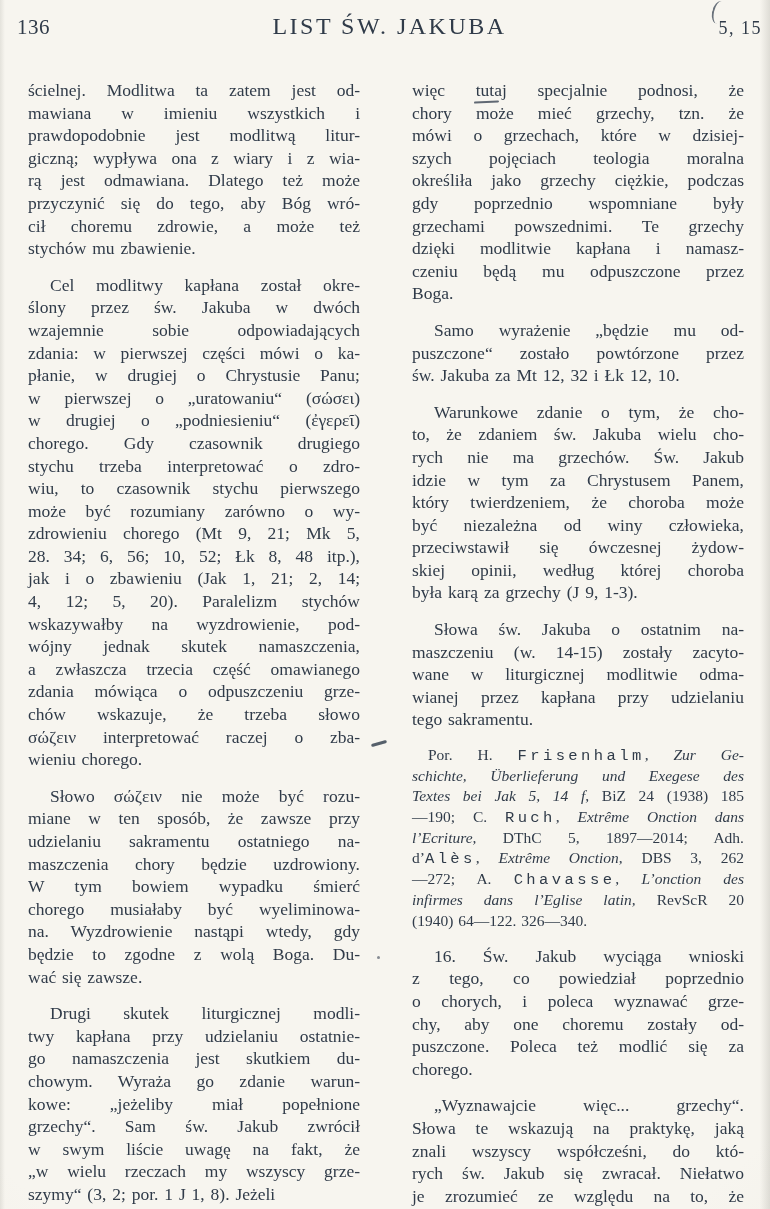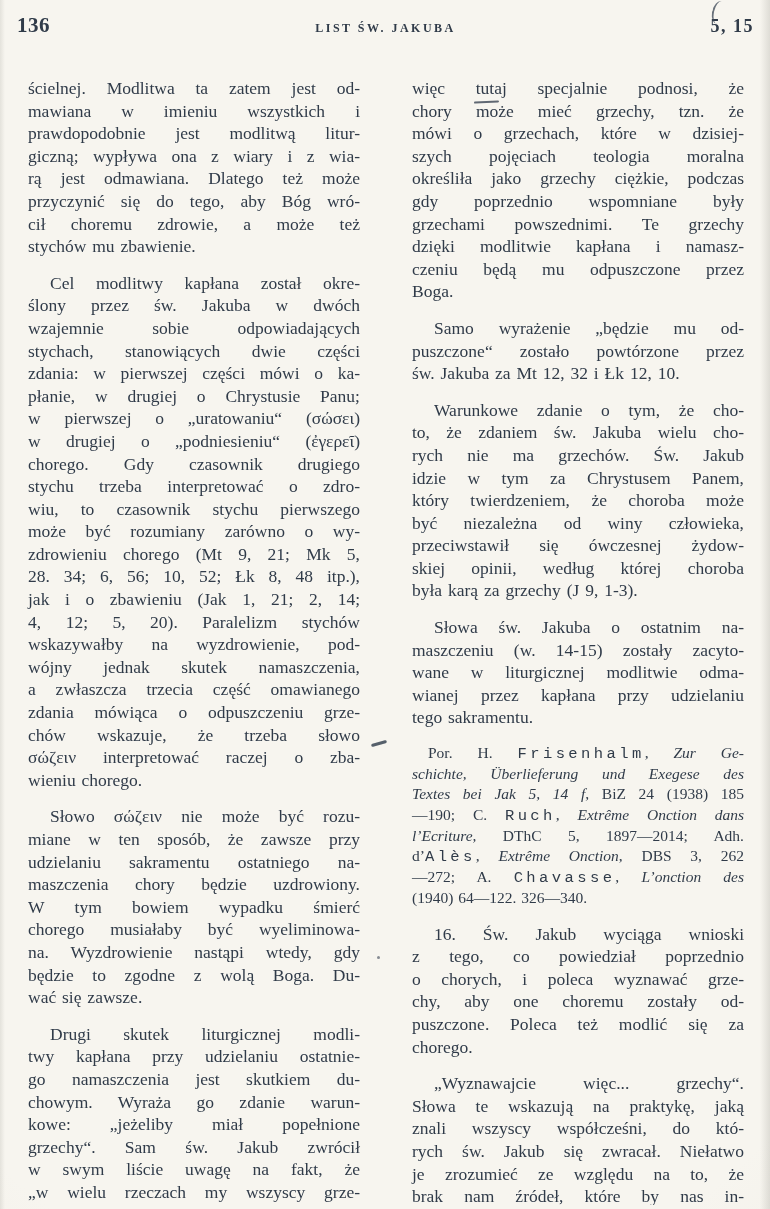--- a/index.html
+++ b/index.html
@@ -17,24 +17,24 @@
   .page::after{ 
     content:"";position:absolute;top:0;right:0;bottom:0;width:10px;pointer-events:none;
     background:linear-gradient(to right, rgba(70,70,60,0), rgba(70,70,60,.14));
   }
   .page::before{ 
     content:"";position:absolute;top:0;left:0;bottom:0;width:5px;pointer-events:none;
     background:linear-gradient(to right, rgba(60,60,50,.10), rgba(60,60,50,0));
   }
   .header{
     display:grid;grid-template-columns:1fr auto 1fr;align-items:baseline;
-    padding:13px 16px 0 17px;font-weight:bold;
+    padding:13px 8px 0 17px;font-weight:normal;
   }
   .page-num{font-size:21px;justify-self:start;letter-spacing:.5px;}
-  .running-title{font-size:12px;letter-spacing:2.5px;justify-self:center;}
+  .running-title{font-size:24px;letter-spacing:2.5px;justify-self:center;}
   .verse-ref{font-size:18px;justify-self:end;letter-spacing:1.5px;}
   .columns{
     display:flex;gap:24px;padding:25px 12px 0 14px;
   }
   .col{
     width:360px;height:1142px;overflow:hidden;
     font-size:17.5px;line-height:22.6px;
     word-spacing:1.5px;
   }
   .para{margin:14px;}
@@ -83,21 +83,20 @@
           <span class="line">giczną; wypływa ona z wiary i z wia-</span>
           <span class="line">rą jest odmawiana. Dlatego też może</span>
           <span class="line">przyczynić się do tego, aby Bóg wró-</span>
           <span class="line">cił choremu zdrowie, a może też</span>
           <span class="line last">stychów mu zbawienie.</span>
         </p>
         <p class="para indent">
           <span class="line">Cel modlitwy kapłana został okre-</span>
           <span class="line">ślony przez św. Jakuba w dwóch</span>
           <span class="line">wzajemnie sobie odpowiadających</span>
-          <span class="line">stychach, stanowiących dwie części</span>
           <span class="line">zdania: w pierwszej części mówi o ka-</span>
           <span class="line">płanie, w drugiej o Chrystusie Panu;</span>
           <span class="line">w pierwszej o „uratowaniu“ (σώσει)</span>
           <span class="line">w drugiej o „podniesieniu“ (ἐγερεῖ)</span>
           <span class="line">chorego. Gdy czasownik drugiego</span>
           <span class="line">stychu trzeba interpretować o zdro-</span>
           <span class="line">wiu, to czasownik stychu pierwszego</span>
           <span class="line">może być rozumiany zarówno o wy-</span>
           <span class="line">zdrowieniu chorego (Mt 9, 21; Mk 5,</span>
           <span class="line">28. 34; 6, 56; 10, 52; Łk 8, 48 itp.),</span>
@@ -171,20 +170,21 @@
           <span class="line last">tego sakramentu.</span>
         </p>
         <p class="para biblio indent">
           <span class="line"><span>Por. H. </span><span class="sp">Frisenhalm</span><span>, </span><span class="it">Zur Ge-</span></span>
           <span class="line"><span class="it">schichte, Überlieferung und Exegese des</span></span>
           <span class="line"><span class="it">Textes bei Jak 5, 14 f</span><span>, BiZ 24 (1938) 185</span></span>
           <span class="line"><span>—190; C. </span><span class="sp">Ruch</span><span>, </span><span class="it">Extrême Onction dans</span></span>
           <span class="line"><span class="it">l’Ecriture,</span><span> DThC 5, 1897—2014; Adh.</span></span>
           <span class="line"><span>d’</span><span class="sp">Alès</span><span>, </span><span class="it">Extrême Onction</span><span>, DBS 3, 262</span></span>
           <span class="line"><span>—272; A. </span><span class="sp">Chavasse</span><span>, </span><span class="it">L’onction des</span></span>
+          <span class="line"><span class="it">infirmes dans l’Eglise latin,</span><span> RevScR 20</span></span>
           <span class="line last"><span>(1940) 64—122. 326—340.</span></span>
         </p>
         <p class="para indent">
           <span class="line"><span class="b">16.</span><span> Św. Jakub wyciąga wnioski</span></span>
           <span class="line">z tego, co powiedział poprzednio</span>
           <span class="line">o chorych, i poleca wyznawać grze-</span>
           <span class="line">chy, aby one choremu zostały od-</span>
           <span class="line">puszczone. Poleca też modlić się za</span>
           <span class="line last">chorego.</span>
         </p>

